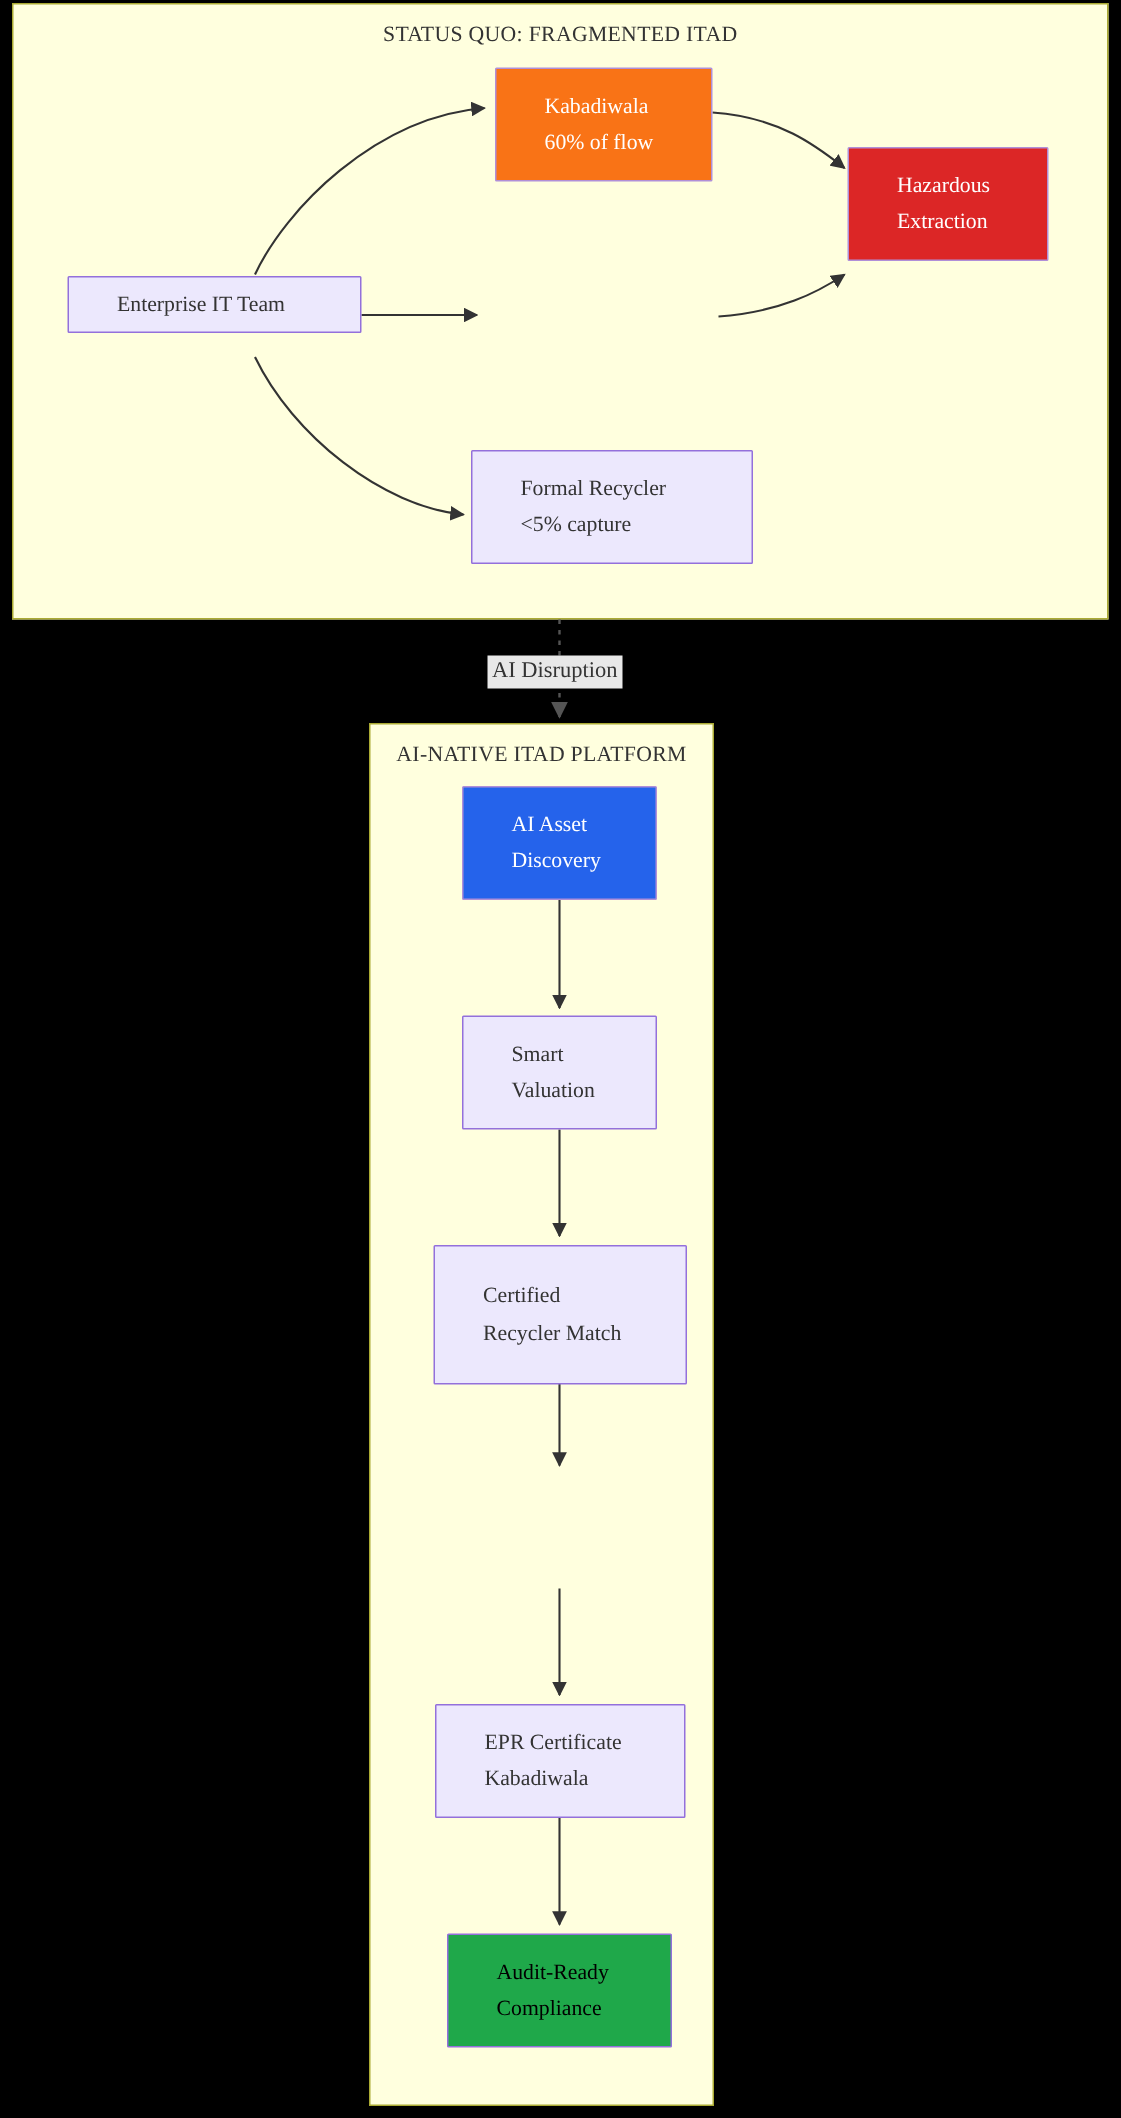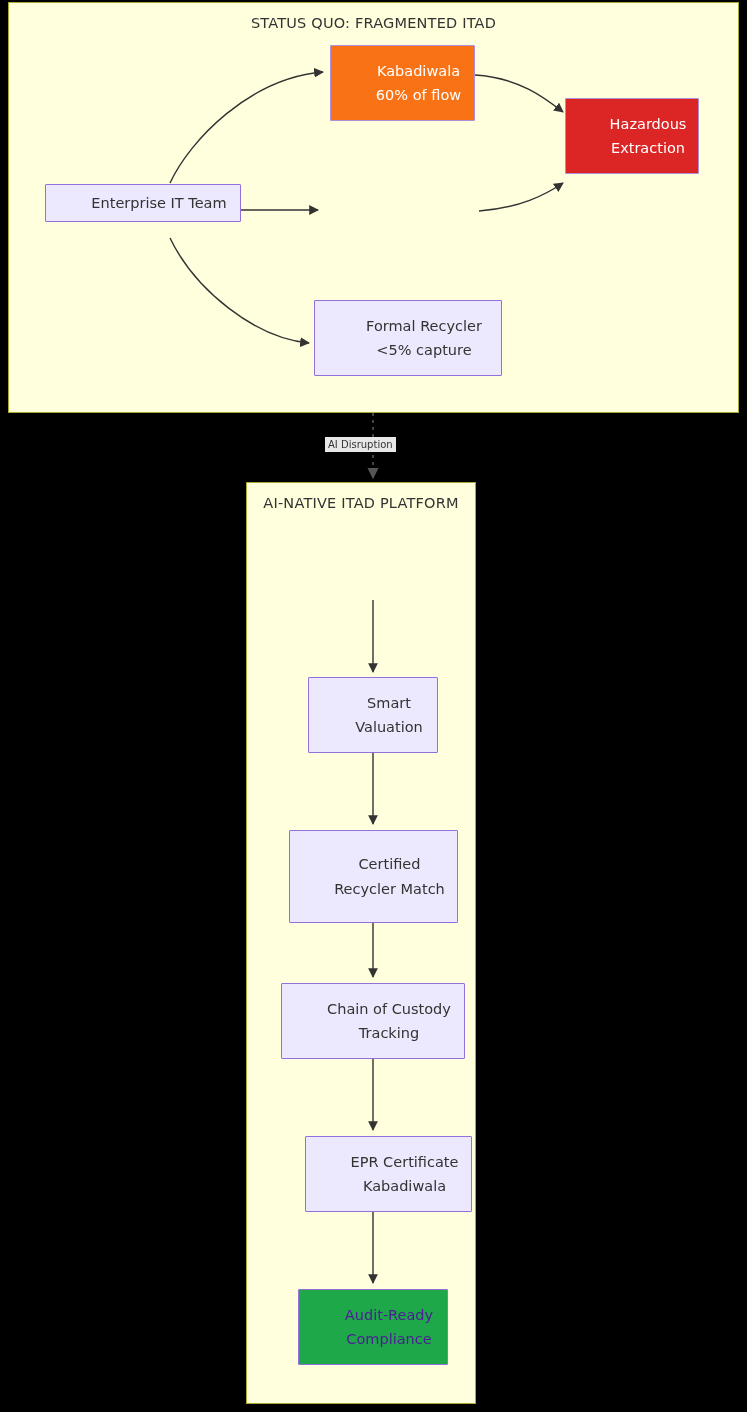--- a/index.html
+++ b/index.html
@@ -9,20 +9,21 @@
   }
   body {
     font-family: "DejaVu Sans", "Liberation Sans", sans-serif;
   }
   #canvas {
     position: relative;
     width: 747px;
     height: 1412px;
     background: #000000;
     overflow: hidden;
+    font-family: Liberation Serif, serif;
   }
   .subgraph {
     position: absolute;
     background: #ffffde;
     border: 1px solid #aaaa33;
     box-sizing: border-box;
   }
   #subgraph-status-quo {
     left: 8px;
     top: 2px;
@@ -57,21 +58,21 @@
     top: 0;
     width: 747px;
     height: 1412px;
     pointer-events: none;
   }
   .node {
     position: absolute;
     box-sizing: border-box;
     display: flex;
     flex-direction: column;
-    align-items: center;
+    align-items: flex-start;
     justify-content: center;
     border: 1px solid #9370db;
     border-radius: 1px;
     font-size: 14.5px;
     line-height: 1.68;
     text-align: center;
     color: #333333;
     background: #ece8fd;
     z-index: 3;
     padding-left: 32px;
@@ -87,28 +88,28 @@
     color: #ffffff;
   }
   .node.blue {
     background: #2563eb;
     border-color: #b08fd8;
     color: #ffffff;
   }
   .node.green {
     background: #1fa84a;
     border-color: #9370db;
-    color: #4c1d95;
+    color: #000000;
   }
   .node .line { display: block; white-space: nowrap; }
   .edge-label {
     position: absolute;
     background: #e8e8e8;
     color: #333333;
-    font-size: 10px;
+    font-size: 15px;
     line-height: 1.3;
     padding: 1px 3px;
     z-index: 4;
     white-space: nowrap;
   }
 </style>
 </head>
 <body>
 
 <div id="canvas">
@@ -165,37 +166,37 @@
     <span class="line">&lt;5% capture</span>
   </div>
 
   <div class="node red" style="left:565px; top:98px; width:134px; height:76px;">
     <span class="line">Hazardous</span>
     <span class="line">Extraction</span>
   </div>
 
   <div class="edge-label" style="left:325px; top:437px;">AI Disruption</div>
 
+  <div class="node blue" style="left:308px; top:524px; width:130px; height:76px;">
+    <span class="line">AI Asset</span>
+    <span class="line">Discovery</span>
+  </div>
 
   <div class="node" style="left:308px; top:677px; width:130px; height:76px;">
     <span class="line">Smart</span>
     <span class="line">Valuation</span>
   </div>
 
   <div class="node" style="left:289px; top:830px; width:169px; height:93px;">
     <span class="line">Certified</span>
     <span class="line">Recycler Match</span>
   </div>
 
-  <div class="node" style="left:281px; top:983px; width:184px; height:76px;">
-    <span class="line">Chain of Custody</span>
-    <span class="line">Tracking</span>
-  </div>
-
-  <div class="node" style="left:290px; top:1136px; width:167px; height:76px;margin-left:15px;">
+
+  <div class="node" style="left:290px; top:1136px; width:167px; height:76px;">
     <span class="line">EPR Certificate</span>
     <span class="line">Kabadiwala</span>
   </div>
 
   <div class="node green" style="left:298px; top:1289px; width:150px; height:76px;">
     <span class="line">Audit-Ready</span>
     <span class="line">Compliance</span>
   </div>
 
 </div>

